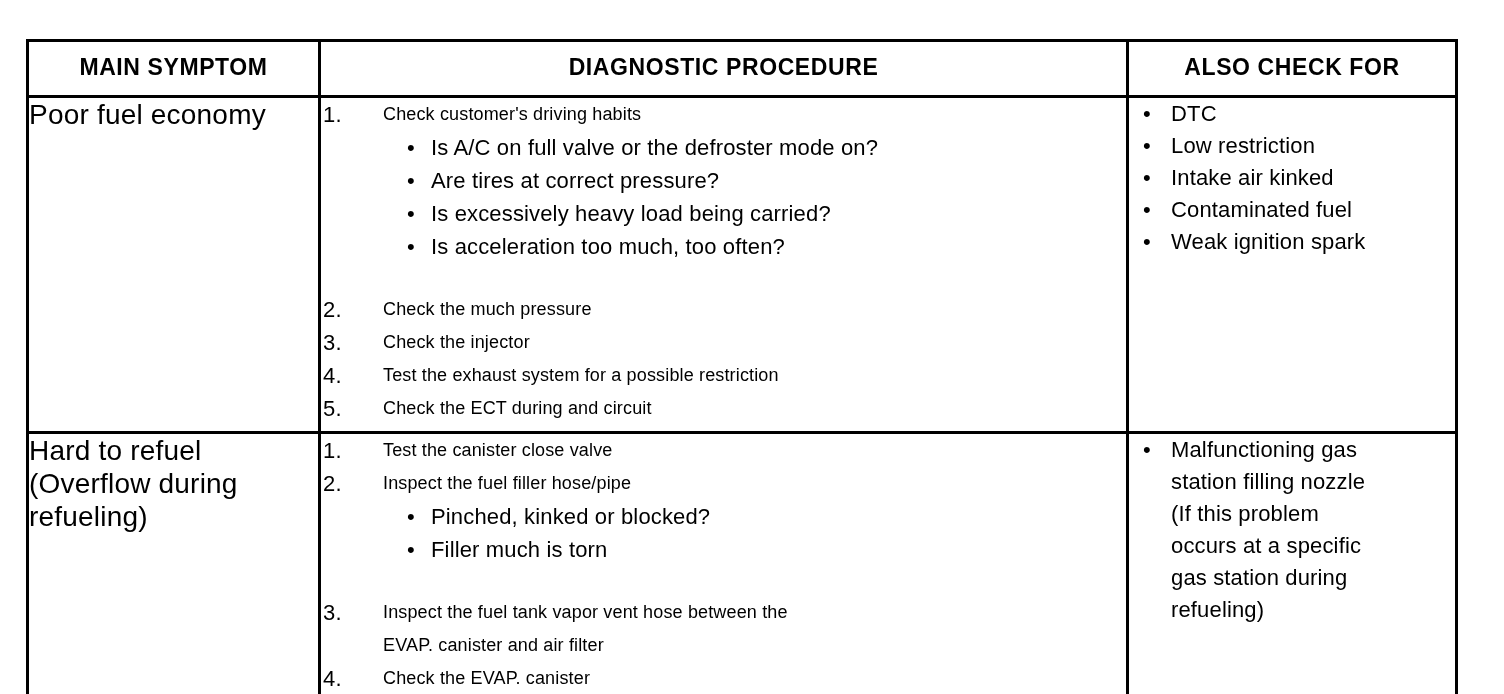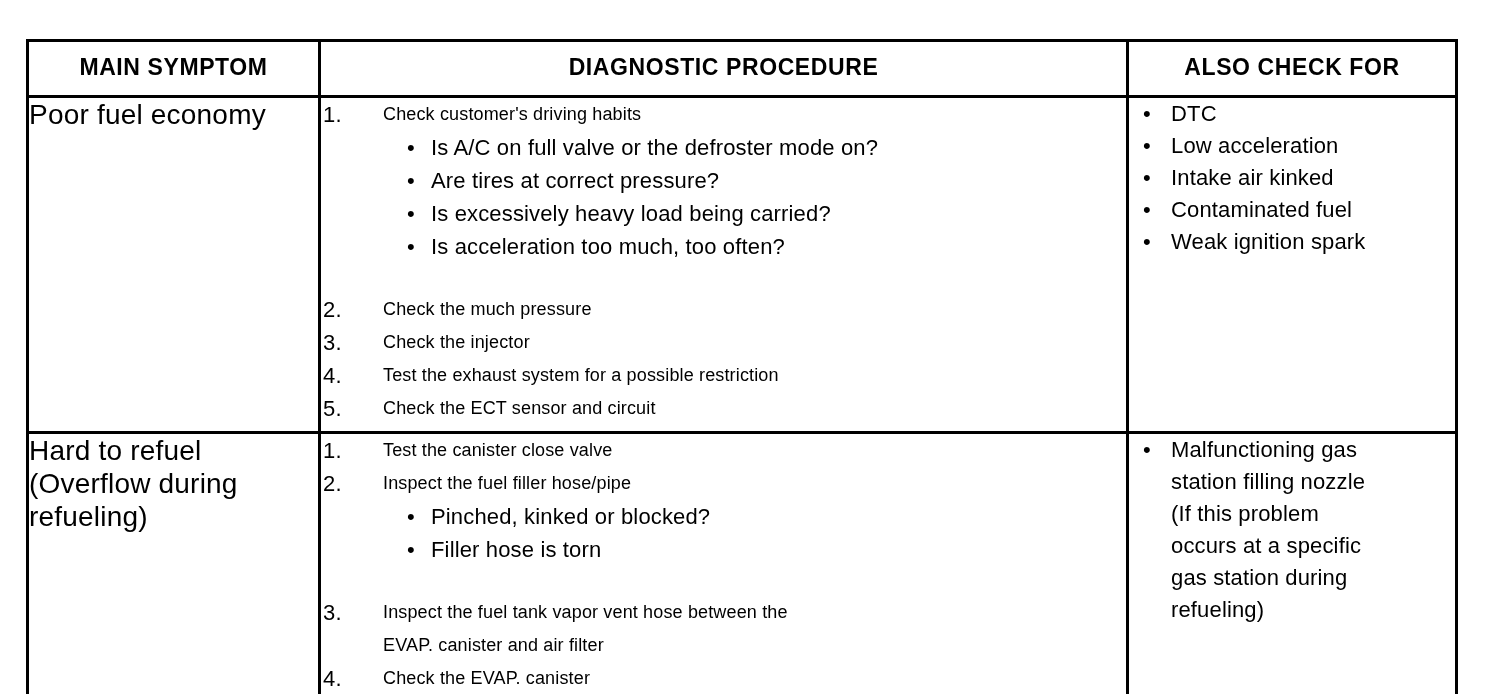--- a/index.html
+++ b/index.html
@@ -227,34 +227,34 @@
             <li class="num-item">
               <span class="num-marker">3.</span>
               <span class="num-text multiline">Check the injector</span>
             </li>
             <li class="num-item">
               <span class="num-marker">4.</span>
               <span class="num-text multiline">Test the exhaust system for a possible restriction</span>
             </li>
             <li class="num-item">
               <span class="num-marker">5.</span>
-              <span class="num-text multiline">Check the ECT sensor and circuit</span>
+              <span class="num-text multiline">Check the ECT during and circuit</span>
             </li>
           </ol>
         </td>
 
         <td class="cell-also">
           <ul class="also-list">
             <li class="also-item">
               <span class="bullet-dot">•</span>
               <span class="also-text multiline">DTC</span>
             </li>
             <li class="also-item">
               <span class="bullet-dot">•</span>
-              <span class="also-text multiline">Low acceleration</span>
+              <span class="also-text multiline">Low restriction</span>
             </li>
             <li class="also-item">
               <span class="bullet-dot">•</span>
               <span class="also-text multiline">Intake air kinked</span>
             </li>
             <li class="also-item">
               <span class="bullet-dot">•</span>
               <span class="also-text multiline">Contaminated fuel</span>
             </li>
             <li class="also-item">
@@ -282,21 +282,21 @@
             <li class="num-item">
               <span class="num-marker">2.</span>
               <span class="num-text multiline">Inspect the fuel filler hose/pipe</span>
               <ul class="sub-bullets">
                 <li class="sub-bullet">
                   <span class="bullet-dot">•</span>
                   <span>Pinched, kinked or blocked?</span>
                 </li>
                 <li class="sub-bullet">
                   <span class="bullet-dot">•</span>
-                  <span>Filler hose is torn</span>
+                  <span>Filler much is torn</span>
                 </li>
               </ul>
             </li>
           </ol>
 
           <div class="spacer-line"></div>
 
           <ol class="num-list">
             <li class="num-item">
               <span class="num-marker">3.</span>

